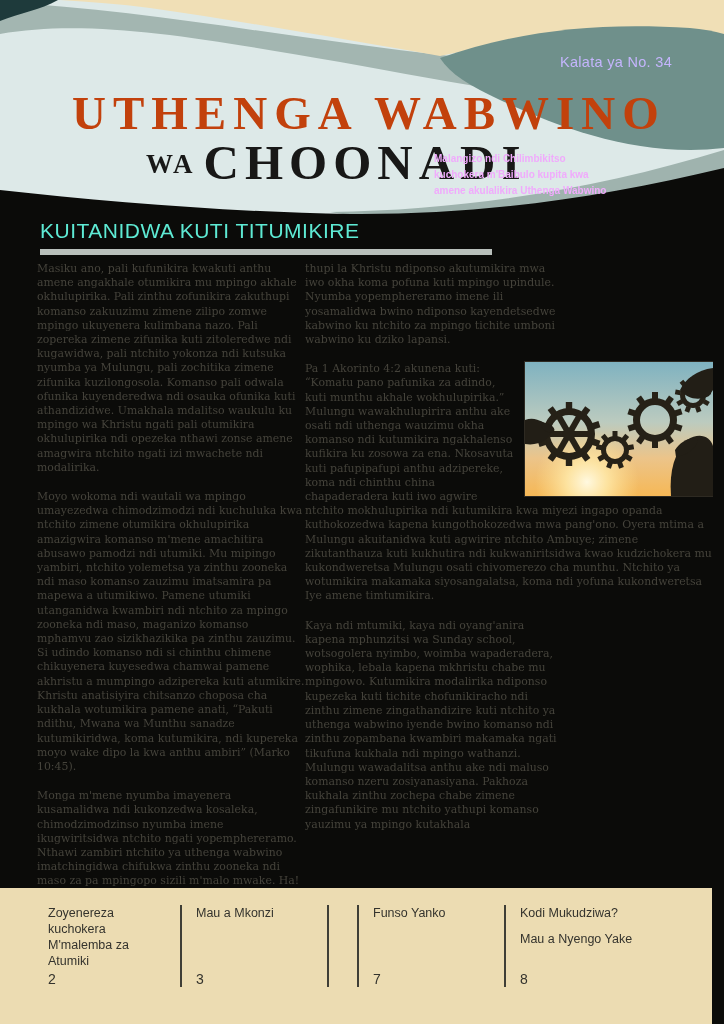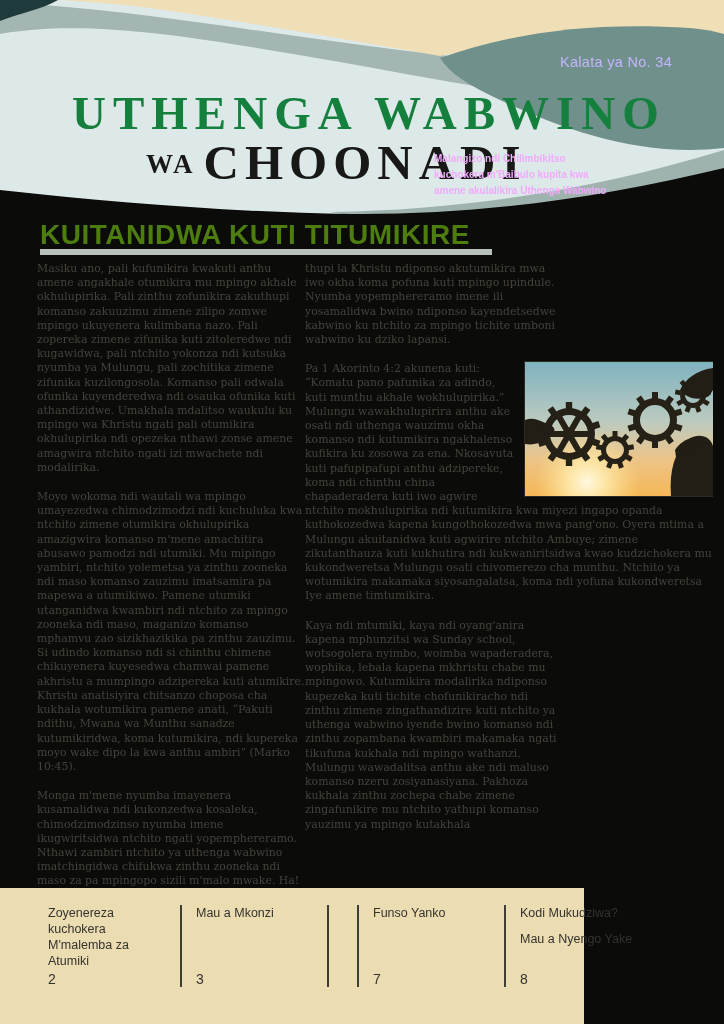--- a/index.html
+++ b/index.html
@@ -3,47 +3,47 @@
 <meta charset="utf-8">
 <style>
   html,body{margin:0;padding:0;background:#555;}
   .page{position:relative;width:724px;height:1024px;margin:0 auto;background:#0b0b09;overflow:hidden;
         font-family:"Liberation Sans",sans-serif;}
   
   .header-svg{position:absolute;top:0;left:0;display:block;}
   .issue-label{position:absolute;left:560px;top:54px;font-size:14.5px;color:#c4b5fd;letter-spacing:.3px;}
   
   .mast-line1{position:absolute;left:72px;top:86px;font-family:"Liberation Serif",serif;font-weight:700;
-              font-size:47px;letter-spacing:7px;color:#15803d;white-space:nowrap;}
+              font-size:47px;letter-spacing:7px;color:#c2410c;white-space:nowrap;}
   .mast-line2{position:absolute;left:146px;top:134px;font-family:"Liberation Serif",serif;font-weight:700;
               color:#181817;white-space:nowrap;}
   .mast-wa{font-size:27px;letter-spacing:3px;vertical-align:6px;margin-right:8px;}
   .mast-main{font-size:49px;letter-spacing:6px;}
   .mast-subtitle{position:absolute;left:434px;top:151px;width:230px;font-size:10px;font-weight:700;
                  line-height:16px;color:#f0abfc;}
   
-  .article-heading{position:absolute;left:40px;top:219px;font-size:28px;font-weight:700;letter-spacing:.5px;
-                   color:#4d7c0f;white-space:nowrap;}
+  .article-heading{position:absolute;left:40px;top:219px;font-size:21px;font-weight:400;letter-spacing:.5px;
+                   color:#5eead4;white-space:nowrap;}
   .heading-rule{position:absolute;left:40px;top:249px;width:452px;height:6px;background:#b9c0bb;}
   
   .columns{position:absolute;left:37px;top:262px;width:676px;height:624px;display:flex;
            overflow:hidden;}
   .col{font-family:"DejaVu Serif",serif;font-size:10.9px;line-height:14.2px;color:#45433b;}
   .col-1{flex:0 0 268px;}
   .col-2{flex:1;min-width:0;}
   .col p{margin:0 0 15px 0;}
   .intro-par{max-width:258px;}
   .tail-par{max-width:255px;}
   
   .media-rail{float:right;width:188px;margin:0 0 6px 6px;}
   .photo{width:188px;height:134px;display:block;outline:1px solid #2e2a22;}
   .pull-quote{margin-top:10px;font-size:16px;line-height:23px;font-weight:700;color:#e8812f;
               font-family:"Liberation Sans",sans-serif;padding-left:4px;}
   
-  .footer{position:absolute;left:0;top:888px;width:584px;height:136px;background:#ecdcb2;}
+  .footer{position:absolute;left:0;top:888px;width:712px;height:136px;background:#ecdcb2;}
   .footer-inner{position:absolute;left:48px;top:17px;display:flex;align-items:stretch;height:82px;}
   .toc-item{display:flex;flex-direction:column;justify-content:space-between;font-size:12.5px;
             line-height:16px;color:#34332d;}
   .toc-titles{display:flex;flex-direction:column;gap:10px;}
   .toc-page{font-size:14px;color:#34332d;}
   .toc-divider{width:2px;background:#3f3e36;margin:0 14px;}
   .ti-1{width:118px;} .ti-2{width:117px;} .ti-3{width:114px;} .ti-4{width:117px;} .ti-5{width:150px;}
 </style>
 </head>
 <body>

